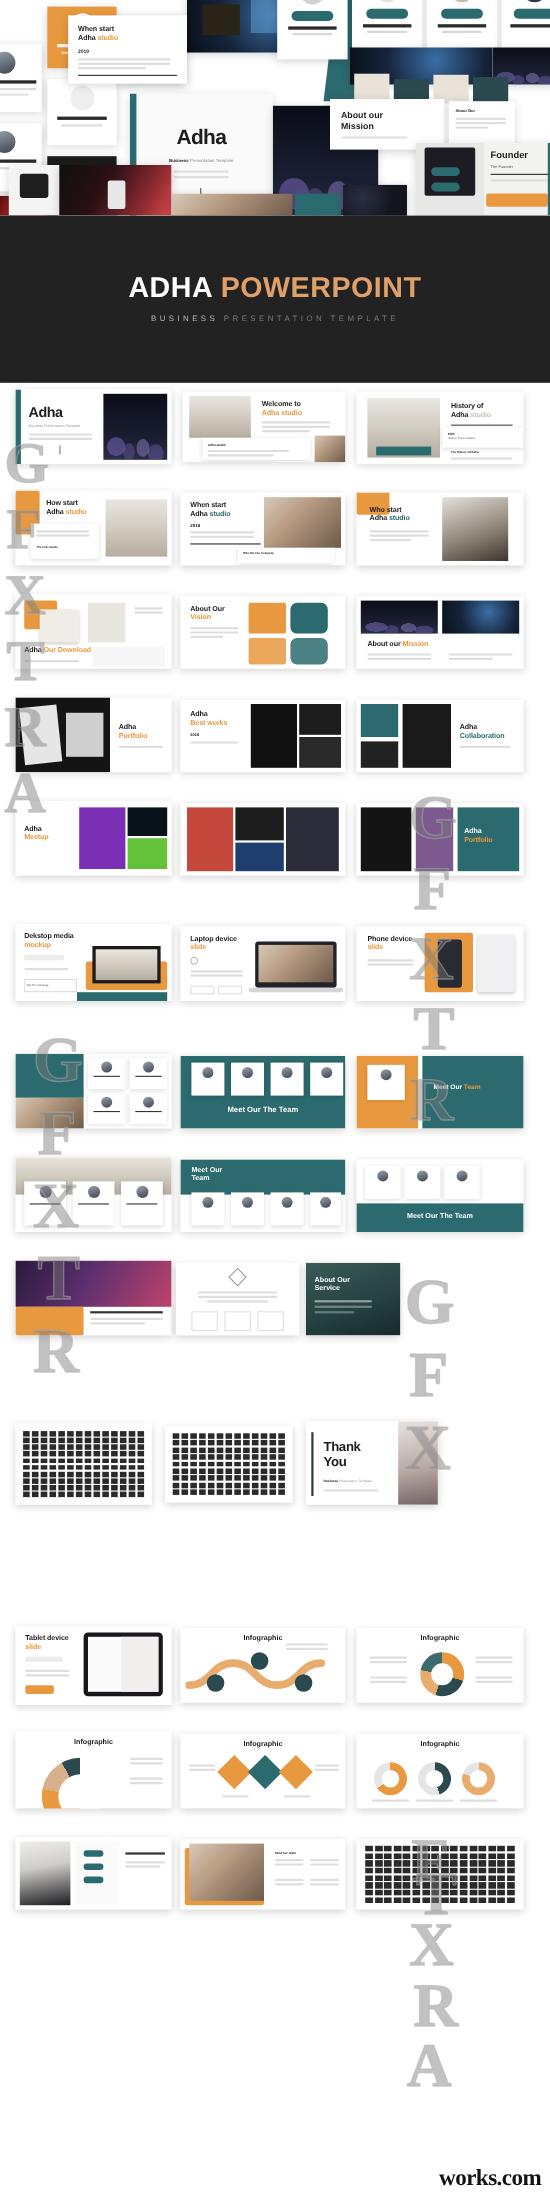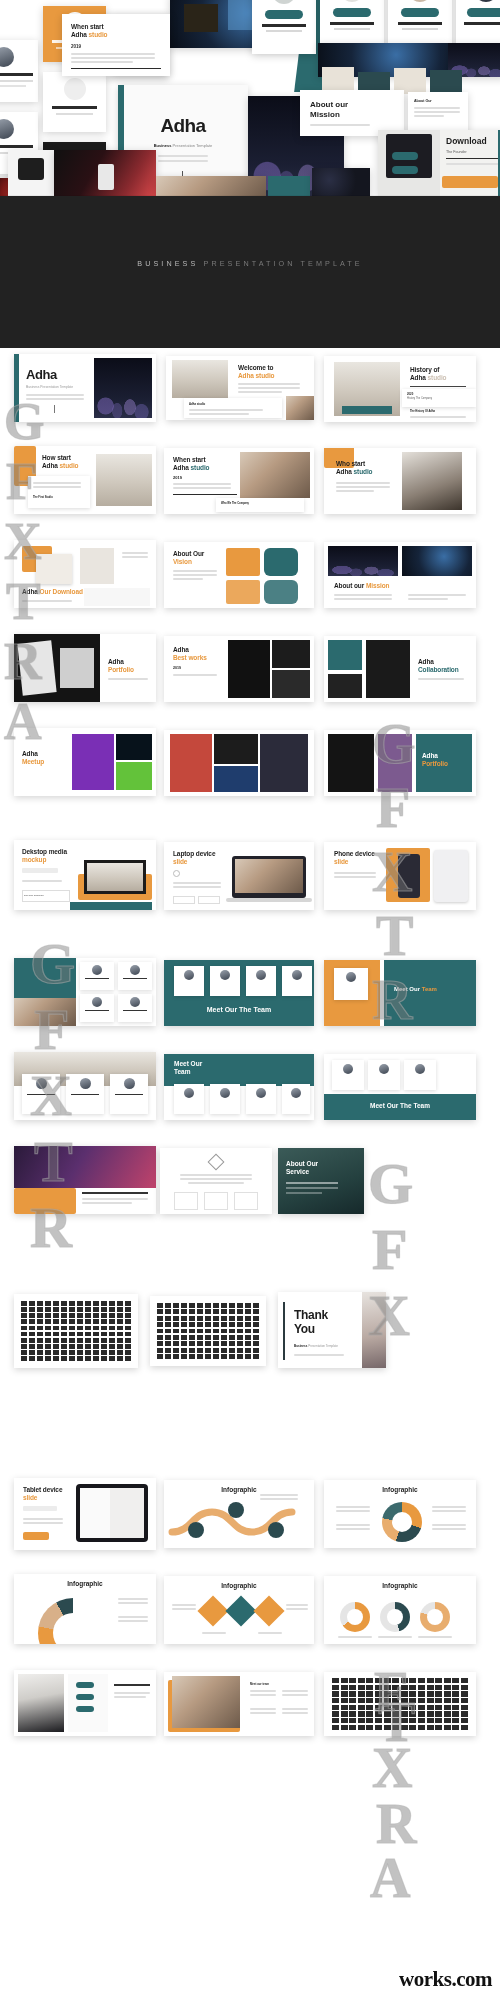--- a/index.html
+++ b/index.html
@@ -213,21 +213,21 @@
       <div class="bar" style="position:absolute;left:6px;top:15px;width:46px;"></div>
       <div class="bar" style="position:absolute;left:6px;top:19px;width:46px;"></div>
       <div class="bar" style="position:absolute;left:6px;top:23px;width:30px;"></div>
     </div>
 
     <div class="hcell shadow" style="left:378px;top:130px;width:128px;height:66px;background:#f2f2f0;">
       <div style="position:absolute;left:0;top:0;bottom:0;width:62px;background:#e7e7e5;"></div>
       <div style="position:absolute;left:8px;top:4px;width:46px;height:44px;background:#1c1c22;border-radius:2px;"></div>
       <div class="chip" style="position:absolute;left:14px;top:22px;width:26px;height:8px;border-radius:4px;"></div>
       <div class="chip" style="position:absolute;left:14px;top:36px;width:26px;height:8px;border-radius:4px;"></div>
-      <div style="position:absolute;left:68px;top:6px;font-size:8.5px;font-weight:bold;color:#1d1d1d;">Download</div>
+      <div style="position:absolute;left:68px;top:6px;font-size:8.5px;font-weight:bold;color:#1d1d1d;">Founder</div>
       <div style="position:absolute;left:68px;top:20px;font-size:3.6px;color:#555;">The Founder</div>
       <div style="position:absolute;left:68px;top:28px;right:6px;height:1px;background:#2b2b2b;"></div>
       <div class="bar" style="position:absolute;left:68px;top:33px;right:6px;"></div>
       <div class="chip-o" style="position:absolute;left:64px;top:46px;width:56px;height:12px;"></div>
       <div style="position:absolute;left:120px;top:0;bottom:0;width:8px;background:#2b6a6e;"></div>
     </div>
 
     <div class="hcell shadow" style="left:-10px;top:178px;width:62px;height:40px;">
       <div class="ph ph-red"></div>
     </div>
@@ -244,20 +244,24 @@
     <div class="hcell" style="left:268px;top:176px;width:42px;height:22px;background:#2b6a6e;"></div>
     <div class="hcell shadow" style="left:312px;top:168px;width:58px;height:30px;">
       <div class="ph ph-dark"></div>
     </div>
 
     <div class="seam" style="top:195px;"></div>
   </div>
 
   <div class="banner">
     <div class="banner-inner">
+      <div class="banner-title">
+        <span class="w">ADHA</span>
+        <span class="o">POWERPOINT</span>
+      </div>
       <div class="banner-sub">
         <span class="b1">BUSINESS</span>
         <span class="b2">PRESENTATION TEMPLATE</span>
       </div>
     </div>
   </div>
 
   <div class="grid">
 
     <div class="row">
@@ -925,21 +929,21 @@
             <i></i>
             <i></i>
             <i></i>
             <i></i>
             <i></i>
             <i></i>
             <i></i>
             <i></i>
         </div>
       </div>
-      <div class="slide" style="left:278px;top:2px;width:108px;height:76px;">
+      <div class="slide" style="left:278px;top:2px;width:120px;height:76px;">
         <div class="divider-line" style="position:absolute;left:5px;top:10px;height:58px;"></div>
         <div style="position:absolute;left:16px;top:16px;font-size:12px;font-weight:bold;color:#1d1d1d;line-height:1.2;letter-spacing:-.3px;">
           <span>Thank</span><br>
           <span>You</span>
         </div>
         <div style="position:absolute;left:16px;top:52px;font-size:3px;color:#999;">
           <span style="color:#222;font-weight:bold;">Business</span>
           <span>Presentation Template</span>
         </div>
         <div class="bar" style="position:absolute;left:16px;top:62px;width:50px;"></div>

